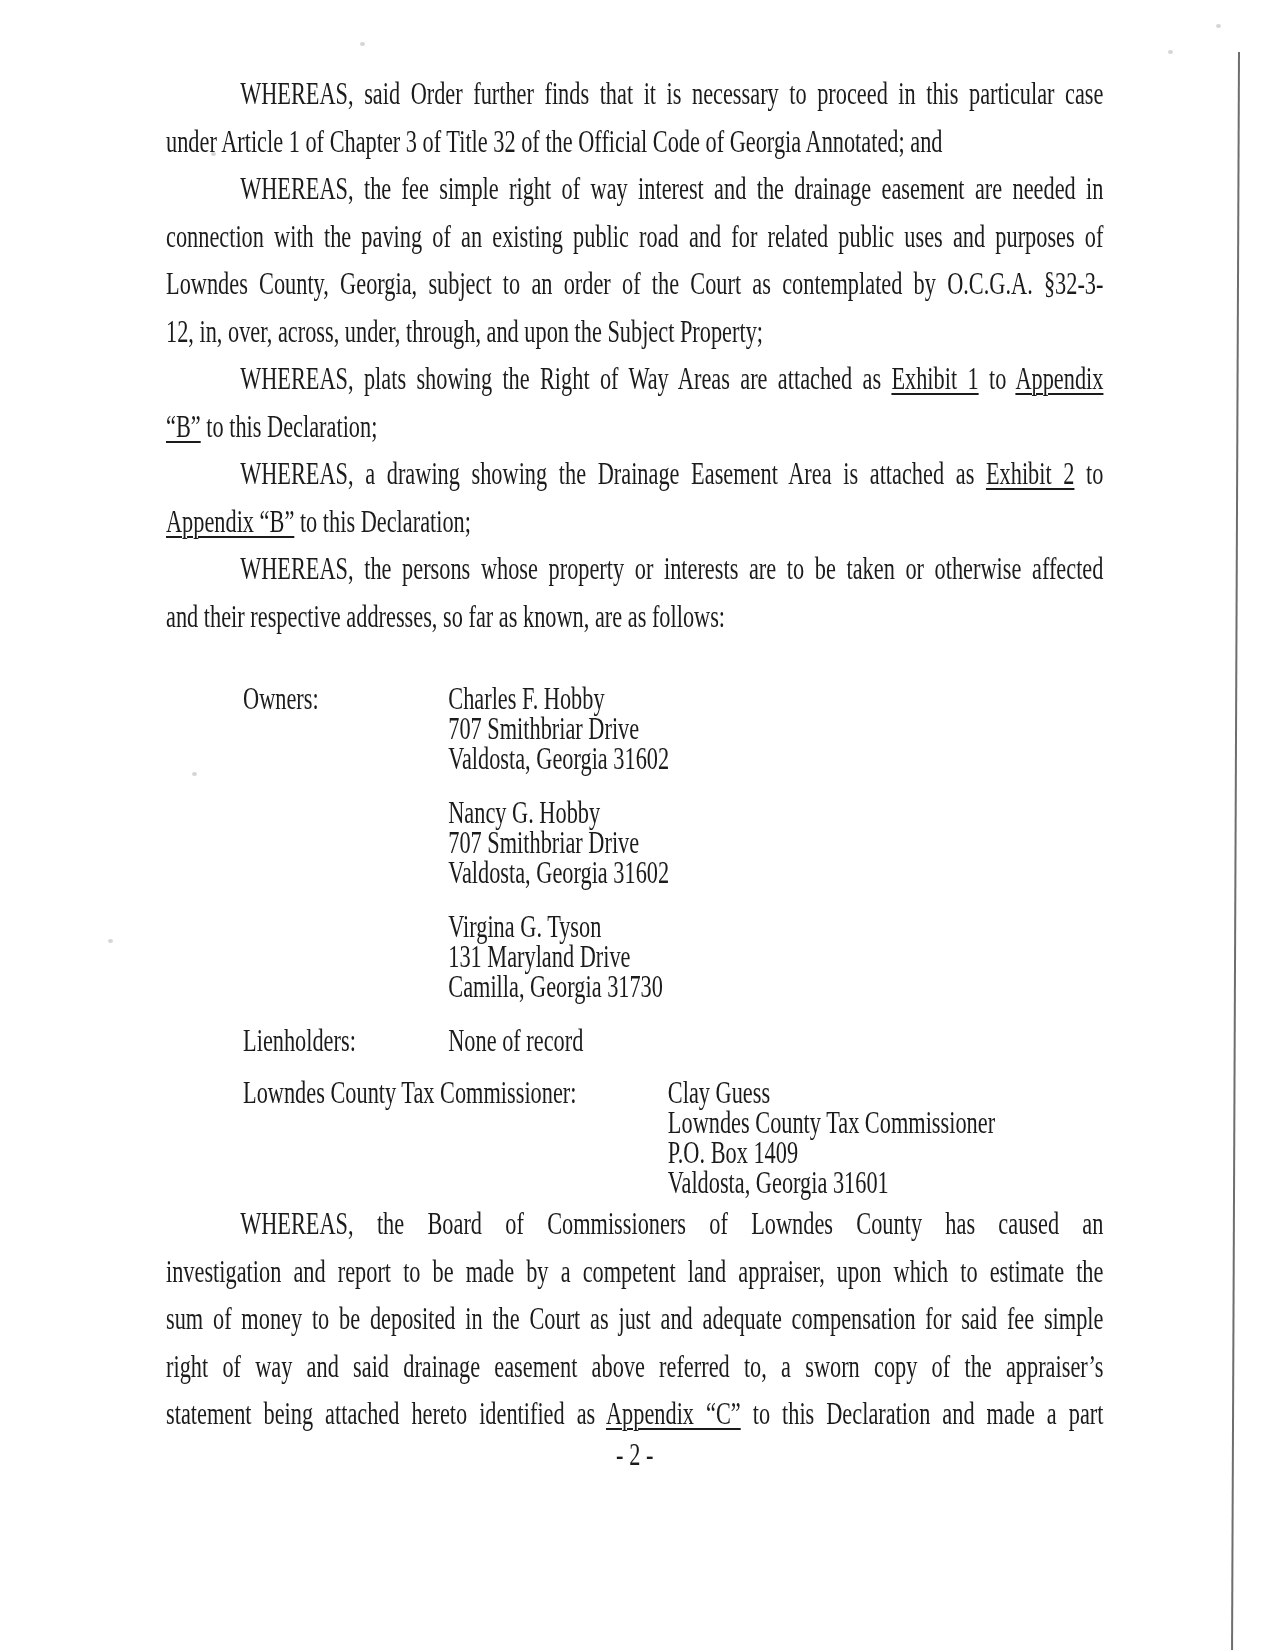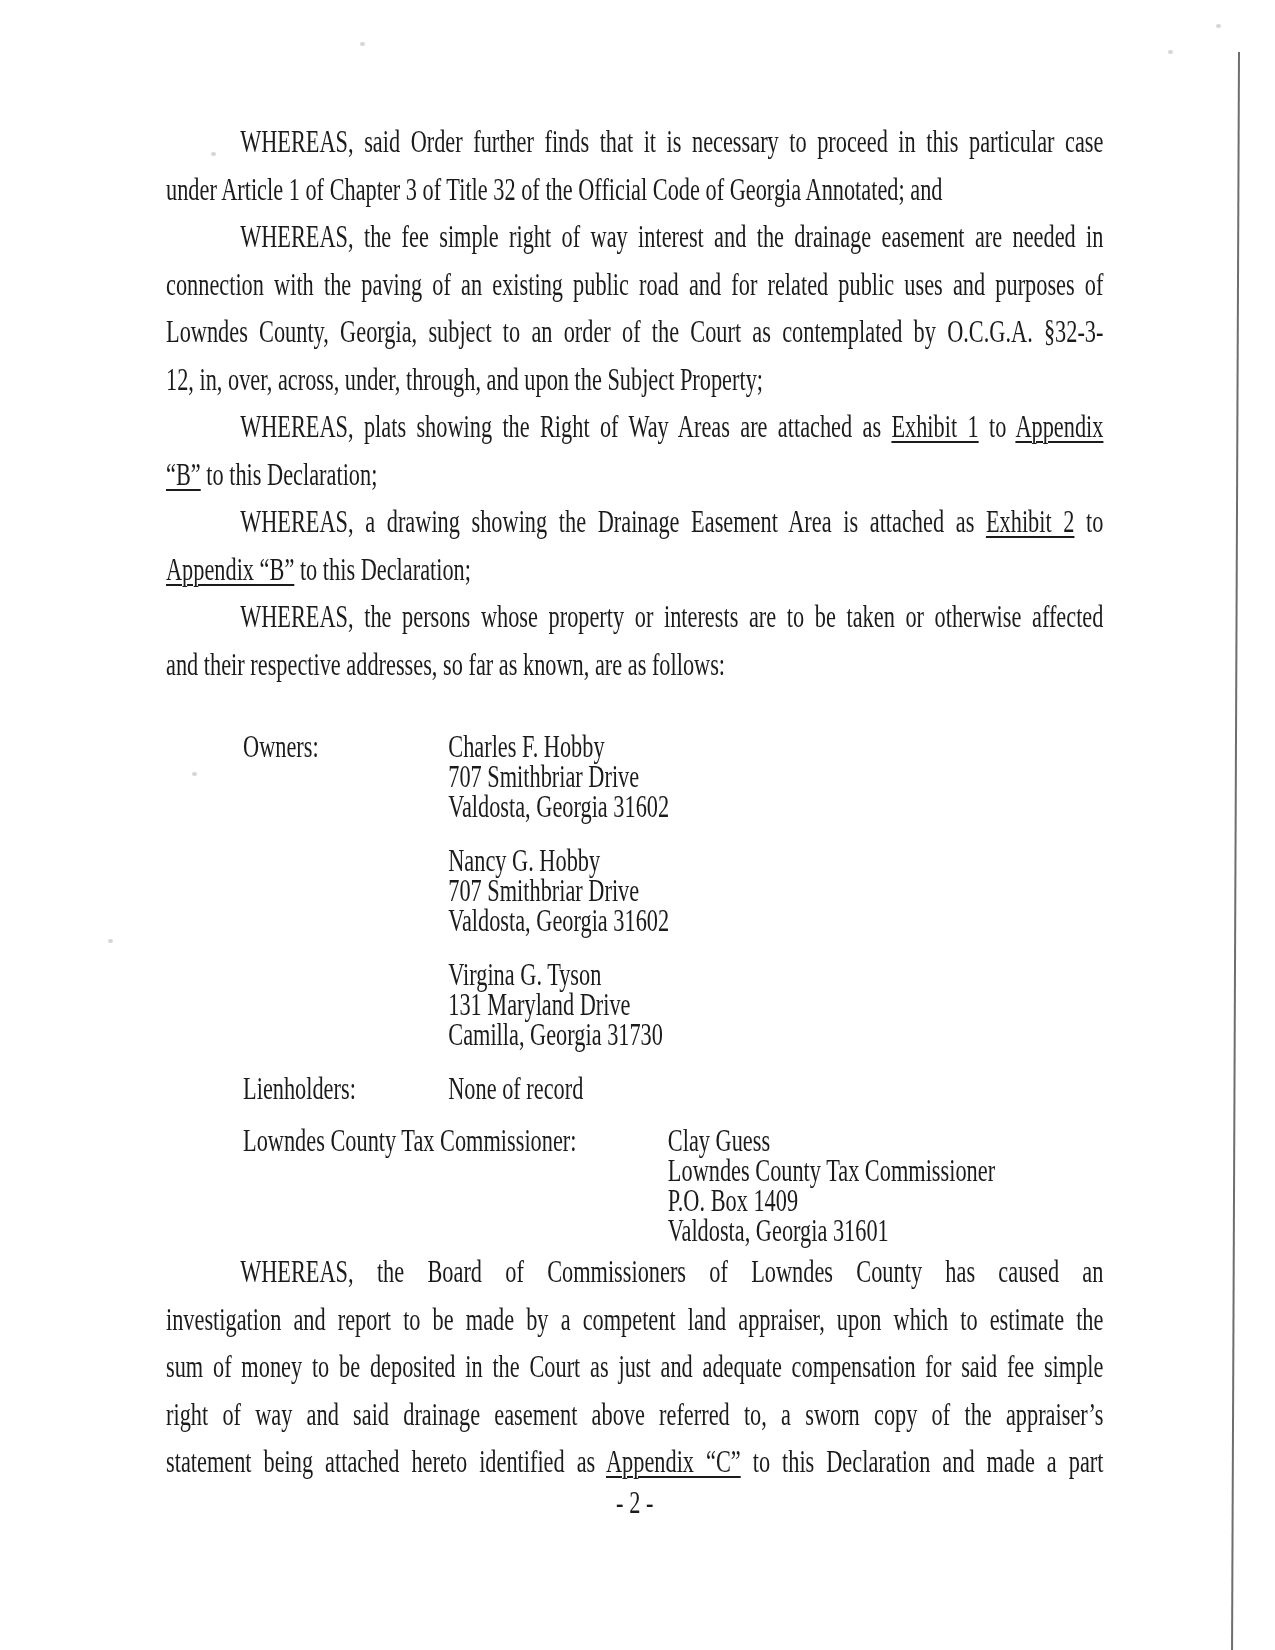--- a/index.html
+++ b/index.html
@@ -7,21 +7,21 @@
     padding: 0;
     background: #e8e8e8;
   }
   .page {
     position: relative;
     width: 1275px;
     height: 1650px;
     background: #ffffff;
     overflow: hidden;
     box-sizing: border-box;
-    padding: 118px 0 0 166px;
+    padding: 70px 0 0 166px;
     font-family: "Liberation Serif", "DejaVu Serif", serif;
     color: #1b1b1b;
   }
   
   .hscale {
     width: 1302px;
     transform: scaleX(0.72);
     transform-origin: 0 0;
   }
   .para .line {

